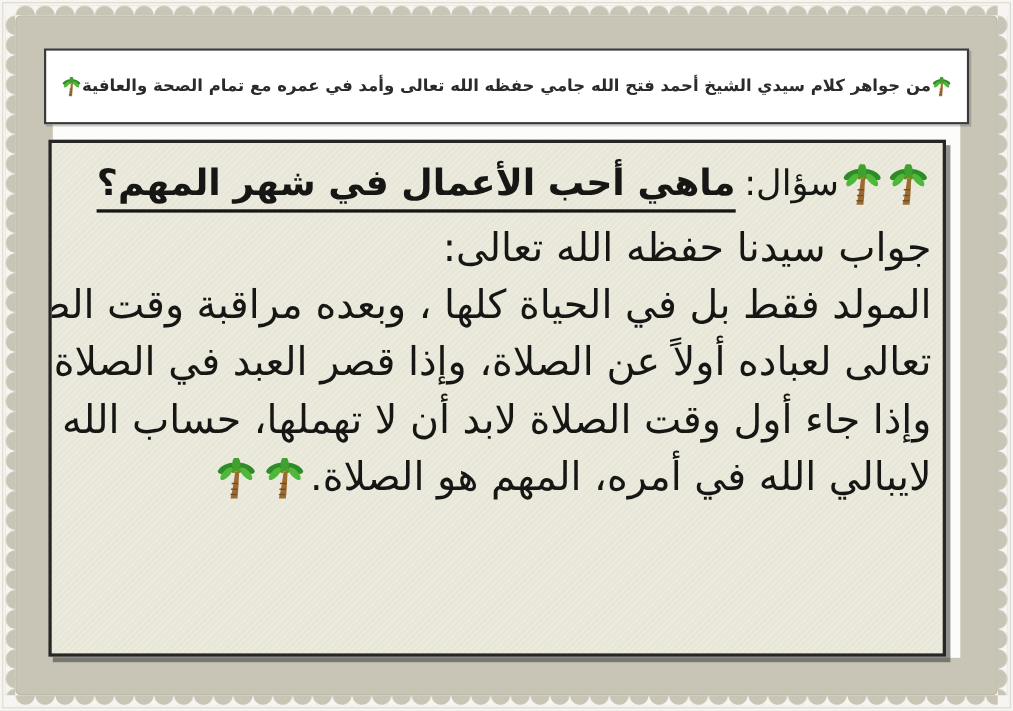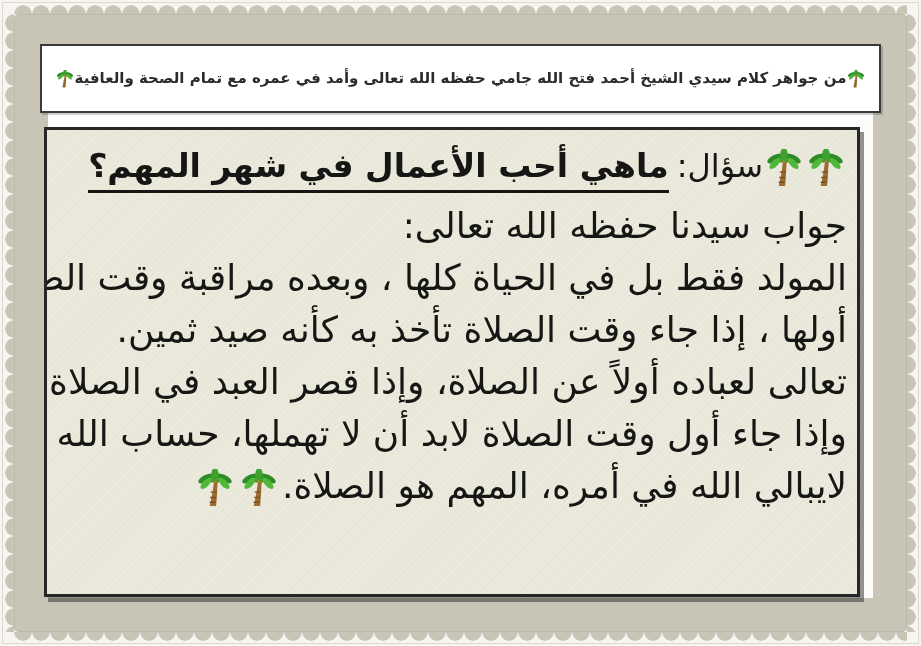--- a/index.html
+++ b/index.html
@@ -140,21 +140,20 @@
         <ellipse cx="18" cy="5.5" rx="3.6" ry="6.5" fill="#3fa22f"></ellipse>
         <ellipse cx="9.5" cy="13.5" rx="7" ry="3" transform="rotate(-46 9.5 13.5)" fill="#4db83a"></ellipse>
         <ellipse cx="26.5" cy="13.5" rx="7" ry="3" transform="rotate(46 26.5 13.5)" fill="#4db83a"></ellipse>
         <circle cx="15.5" cy="11.5" r="1.6" fill="#6b8f1f"></circle>
         <circle cx="20.5" cy="11.5" r="1.6" fill="#6b8f1f"></circle>
       </svg><span class="q-label">سؤال:</span><span class="q-strong">ماهي أحب الأعمال في شهر المهم؟</span></div>
 
   <div class="line">جواب سيدنا حفظه الله تعالى:</div>
 
   <div class="line">المولد فقط بل في الحياة كلها ، وبعده مراقبة وقت الصلاة في</div>
-  <div class="line">أولها ، إذا جاء وقت الصلاة تأخذ به كأنه صيد ثمين.</div>
   <div class="line">تعالى لعباده أولاً عن الصلاة، وإذا قصر العبد في الصلاة</div>
   <div class="line">وإذا جاء أول وقت الصلاة لابد أن لا تهملها، حساب الله</div>
 
   <div class="line last-line"><span>لايبالي الله في أمره، المهم هو الصلاة.</span><svg class="palm palm-lg" viewBox="0 0 36 36" aria-hidden="true">
         <path d="M17 12 C16 20 15 27 13 35 L19 35 C20 27 20 19 20.5 12 Z" fill="#9c6b31"></path>
         <path d="M14 22 L19.6 22 M13.5 27 L19 27 M13 31.5 L18.6 31.5" stroke="#7a4f20" stroke-width="1.2" fill="none"></path>
         <ellipse cx="10" cy="9" rx="8.5" ry="3.6" transform="rotate(-24 10 9)" fill="#2f8b27"></ellipse>
         <ellipse cx="26" cy="9" rx="8.5" ry="3.6" transform="rotate(24 26 9)" fill="#2f8b27"></ellipse>
         <ellipse cx="18" cy="5.5" rx="3.6" ry="6.5" fill="#3fa22f"></ellipse>
         <ellipse cx="9.5" cy="13.5" rx="7" ry="3" transform="rotate(-46 9.5 13.5)" fill="#4db83a"></ellipse>

